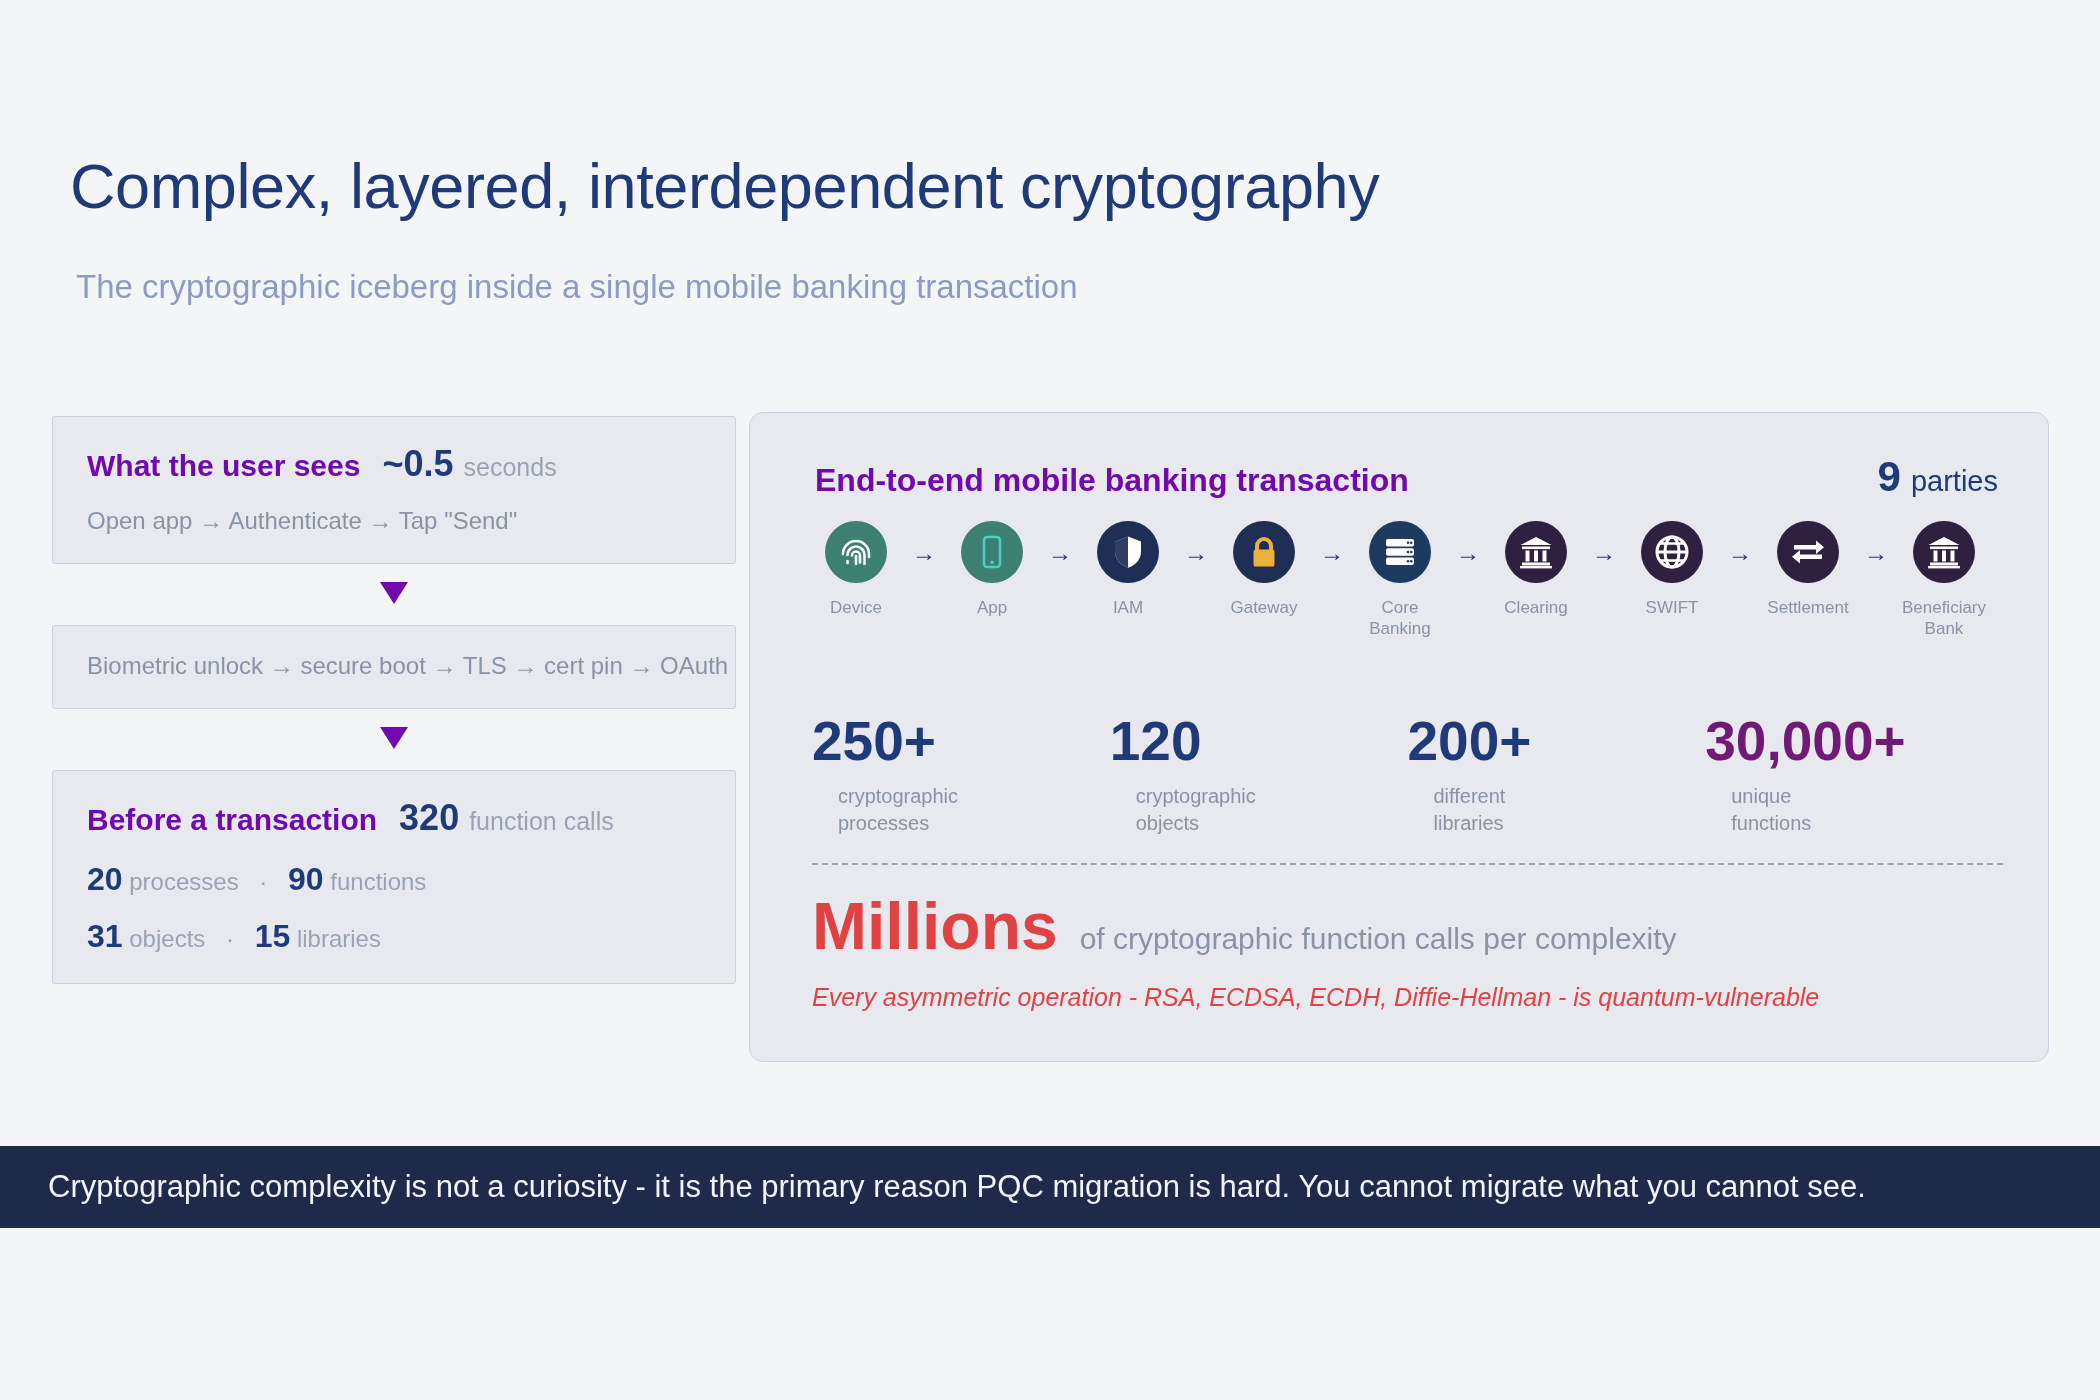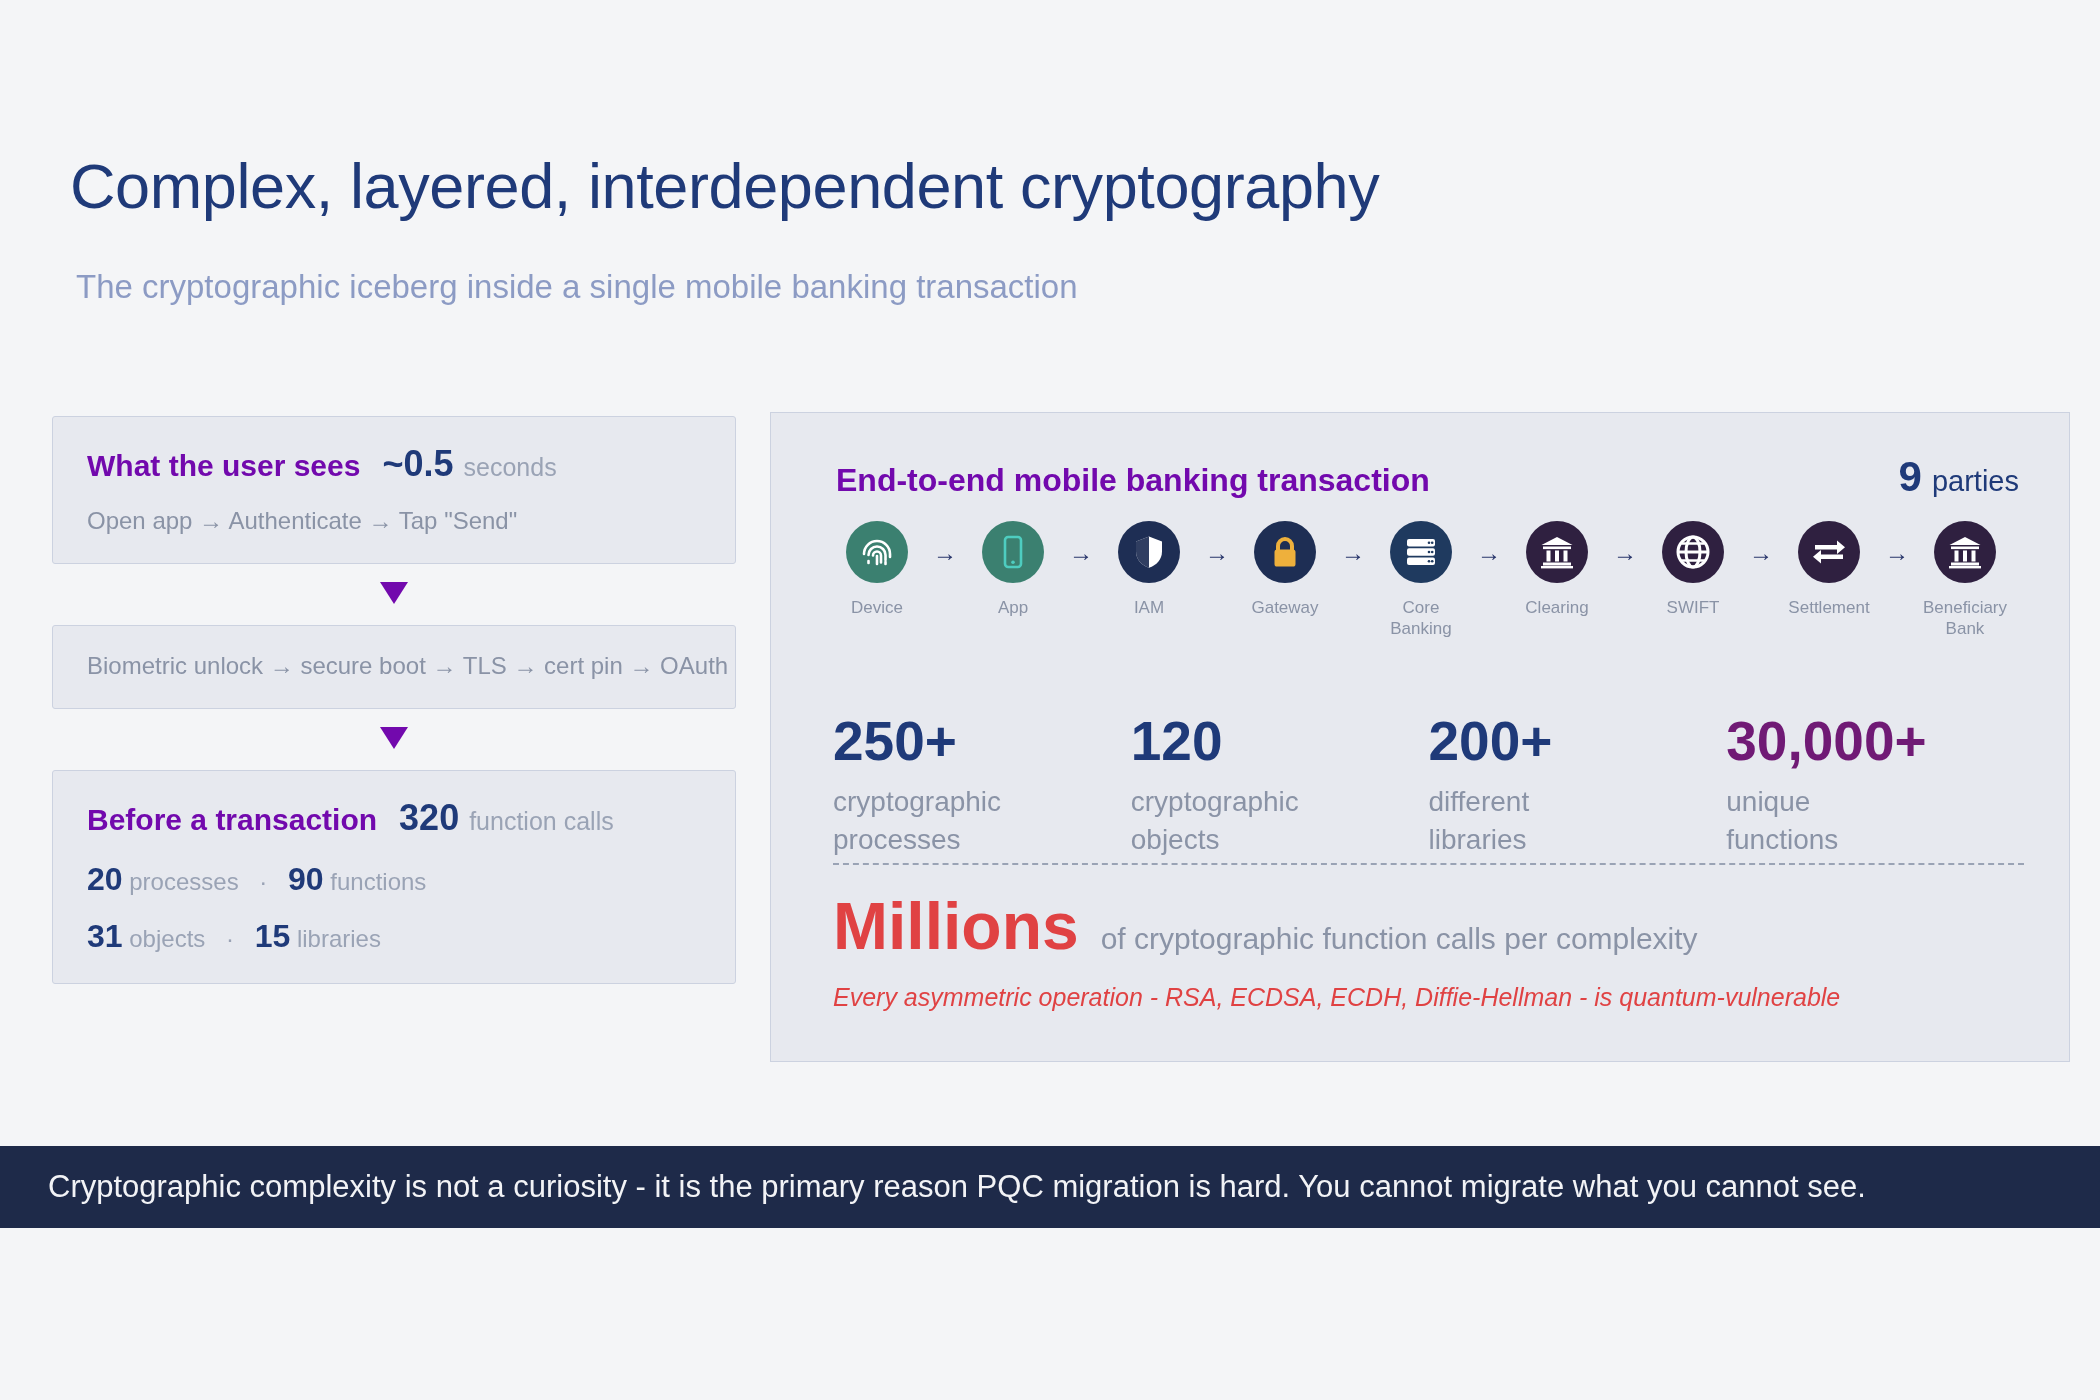--- a/index.html
+++ b/index.html
@@ -39,22 +39,22 @@
   .lbox-stats .sep { margin: 0 14px; color: #9aa3b5; }
 
   .arrow-down {
     width: 100%; text-align: center; color: #7209ad;
     font-size: 30px; line-height: 1; padding: 16px 0 14px 0;
   }
   .arrow-down svg { display: inline-block; }
 
   
   .right-panel {
-    position: absolute; left: 770px; top: 412px; width: 1300px; height: 650px;
-    background: #e7e9ef; border: 1px solid #ccd2e0; border-radius: 0;
+    position: absolute; left: 749px; top: 412px; width: 1300px; height: 650px;
+    background: #e7e9ef; border: 1px solid #ccd2e0; border-radius: 14px;
   }
   .rp-header { position: absolute; left: 65px; top: 40px; right: 50px; display: flex; align-items: baseline; }
   .rp-title { font-size: 32px; font-weight: 700; color: #7209ad; white-space: nowrap; }
   .rp-parties { margin-left: auto; white-space: nowrap; display:flex; align-items: baseline; }
   .rp-parties .n { font-size: 42px; font-weight: 700; color: #1f3a79; }
   .rp-parties .w { font-size: 29px; color: #1f3a79; margin-left: 10px; }
 
   
   .chain { position: absolute; left: 55px; top: 108px; right: 40px; display: flex; align-items: flex-start; }
   .node { display: flex; flex-direction: column; align-items: center; width: 102px; flex: 0 0 auto; }
@@ -67,21 +67,21 @@
   }
   .chain-arrow {
     flex: 0 0 auto; width: 34px; color: #27346a; font-size: 24px;
     text-align: center; margin-top: 18px;
   }
 
   
   .stats-row { position: absolute; left: 62px; top: 300px; right: 45px; display: flex; }
   .stat { flex: 1 1 0; }
   .stat .big { font-size: 55px; font-weight: 700; color: #1f3a79; line-height: 1.05; }
-  .stat .cap { margin-top: 12px; font-size: 28px; color: #8a93a6; line-height: 1.35; }
+  .stat .cap { margin-top: 12px; font-size: 20px; color: #8a93a6; line-height: 1.35; margin-left: 26px; }
 
   .dash-div {
     position: absolute; left: 62px; right: 45px; top: 450px;
     border-top: 2px dashed #9aa3b5;
   }
 
   .millions-row { position: absolute; left: 62px; top: 480px; right: 45px; display: flex; align-items: baseline; }
   .millions { font-size: 66px; font-weight: 700; color: #e04243; line-height: 1; white-space: nowrap; }
   .millions-sub { font-size: 30px; color: #8a93a6; margin-left: 22px; white-space: nowrap; }
   .warn-line {

